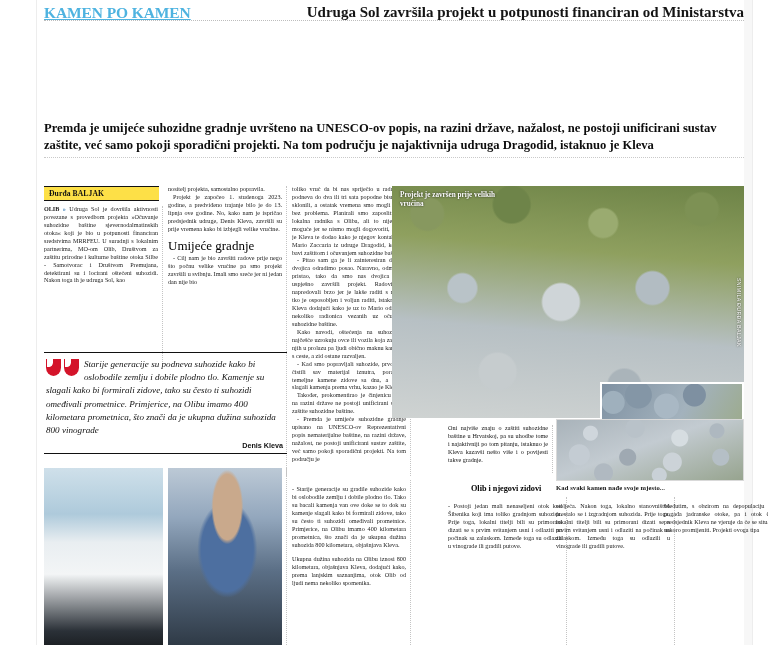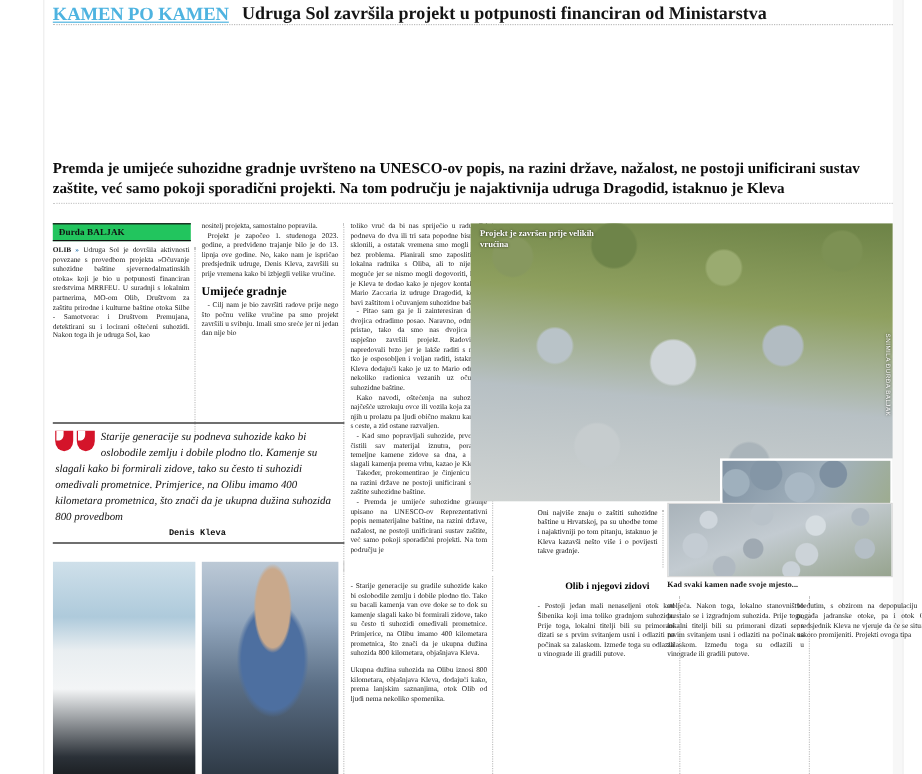--- a/index.html
+++ b/index.html
@@ -25,20 +25,21 @@
   .kicker-row {
     position: absolute;
     left: 44px;
     top: 1px;
     width: 700px;
     height: 20px;
     display: flex;
     align-items: flex-end;
     border-bottom: 1px dotted #bdbdbd;
     box-sizing: border-box;
+    justify-content: space-between;
   }
   .kicker-label {
     font-family: "Liberation Serif", serif;
     font-weight: bold;
     font-size: 15.5px;
     letter-spacing: -0.1px;
     color: #4eb3e0;
     text-decoration: underline;
     text-underline-offset: 1px;
     white-space: nowrap;
@@ -72,21 +73,21 @@
     color: #000000;
     transform: scaleX(0.97);
     transform-origin: left center;
     white-space: nowrap;
   }
 
   
   .standfirst {
     position: absolute;
     left: 44px;
-    top: 132px;
+    top: 120px;
     width: 700px;
     font-family: "Liberation Serif", serif;
     font-weight: bold;
     font-size: 12.6px;
     line-height: 1.36;
     color: #0d0d0d;
     border-bottom: 1px dotted #c9c9c9;
     padding-bottom: 3px;
     box-sizing: border-box;
   }
@@ -111,43 +112,43 @@
   #col1 { left: 44px;  height: 160px; }
   #col2 { left: 168px; height: 290px; }
   #col3 { left: 292px; height: 290px; }
 
   .byline-box {
     position: absolute;
     left: 44px;
     top: 186px;
     width: 115px;
     height: 15px;
-    background: #22c55e;
+    background: #fde047;
     border-top: 1.4px solid #111;
     border-bottom: 1px solid #111;
     box-sizing: border-box;
     display: flex;
     align-items: center;
     padding-left: 5px;
   }
   .byline-box span {
     font-family: "Liberation Serif", serif;
     font-size: 7.6px;
     font-weight: bold;
     color: #111;
     letter-spacing: 0.1px;
   }
 
   .dropcap-lead { font-weight: bold; }
   .arrows { color: #3a7fb5; font-weight: bold; }
 
   .subhead {
     font-family: "Liberation Serif", serif;
-    font-weight: bold;
-    font-size: 10px;
+    font-weight: normal;
+    font-size: 13px;
     line-height: 1.2;
     margin: 4px 0 2px 0;
     color: #000;
     text-indent: 0;
   }
 
   
   .pullquote {
     position: absolute;
     left: 44px;
@@ -186,22 +187,22 @@
     content: "";
     position: absolute;
     left: 1px;
     top: 0;
     width: 6px;
     height: 8px;
     background: #ffffff;
     border-radius: 0 0 60% 0;
   }
   .pq-attrib {
-    text-align: center;
-    font-family: Liberation Mono, monospace;
+    text-align: right;
+    font-family: Liberation Sans, sans-serif;
     font-size: 7.2px;
     font-weight: bold;
     color: #111;
     padding-top: 4px;
     padding-right: 2px;
   }
 
   
   .photo-lower-left {
     position: absolute;
@@ -450,21 +451,21 @@
       <span class="pq-mark">
           <i></i>
           <i></i>
         </span>
       <span>Starije generacije su podneva suhozide kako</span>
       <span>bi oslobodile zemlju i dobile plodno tlo.</span>
       <span>Kamenje su slagali kako bi formirali zidove, tako su</span>
       <span>često ti suhozidi omeđivali prometnice. Primjerice,</span>
       <span>na Olibu imamo 400 kilometara prometnica,</span>
       <span>što znači da je ukupna dužina suhozida 800</span>
-      <span>provedbom</span>
+      <span>vinograde</span>
     </div>
     <div class="pq-attrib">Denis Kleva</div>
   </div>
 
   <div class="photo-main">
     <div class="tex-green"></div>
     <div class="photo-caption-ol">Projekt je završen prije velikih vrućina</div>
     <div class="photo-credit-v">SNIMILA ĐURĐA BALJAK</div>
   </div>
 

